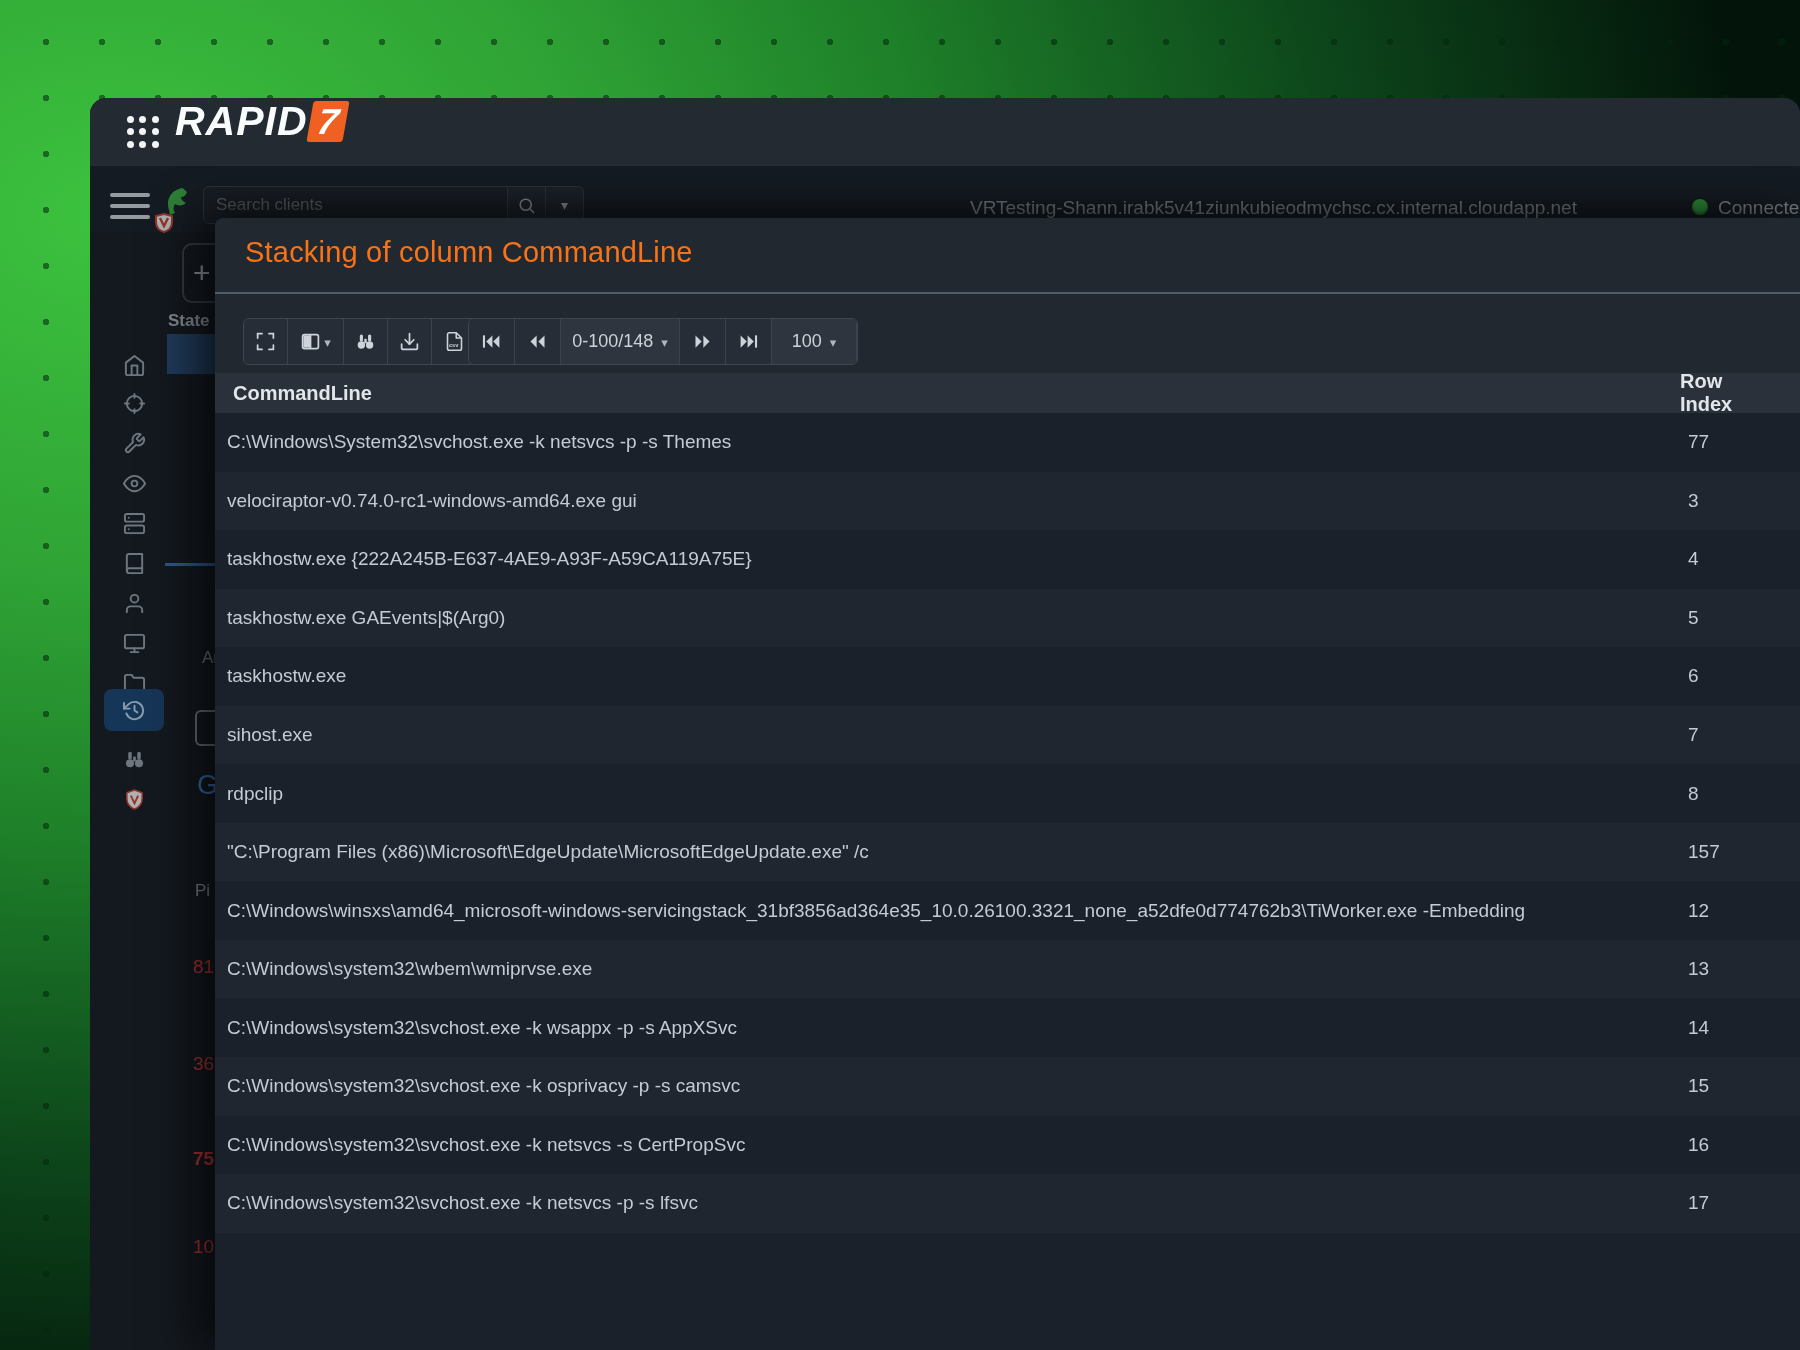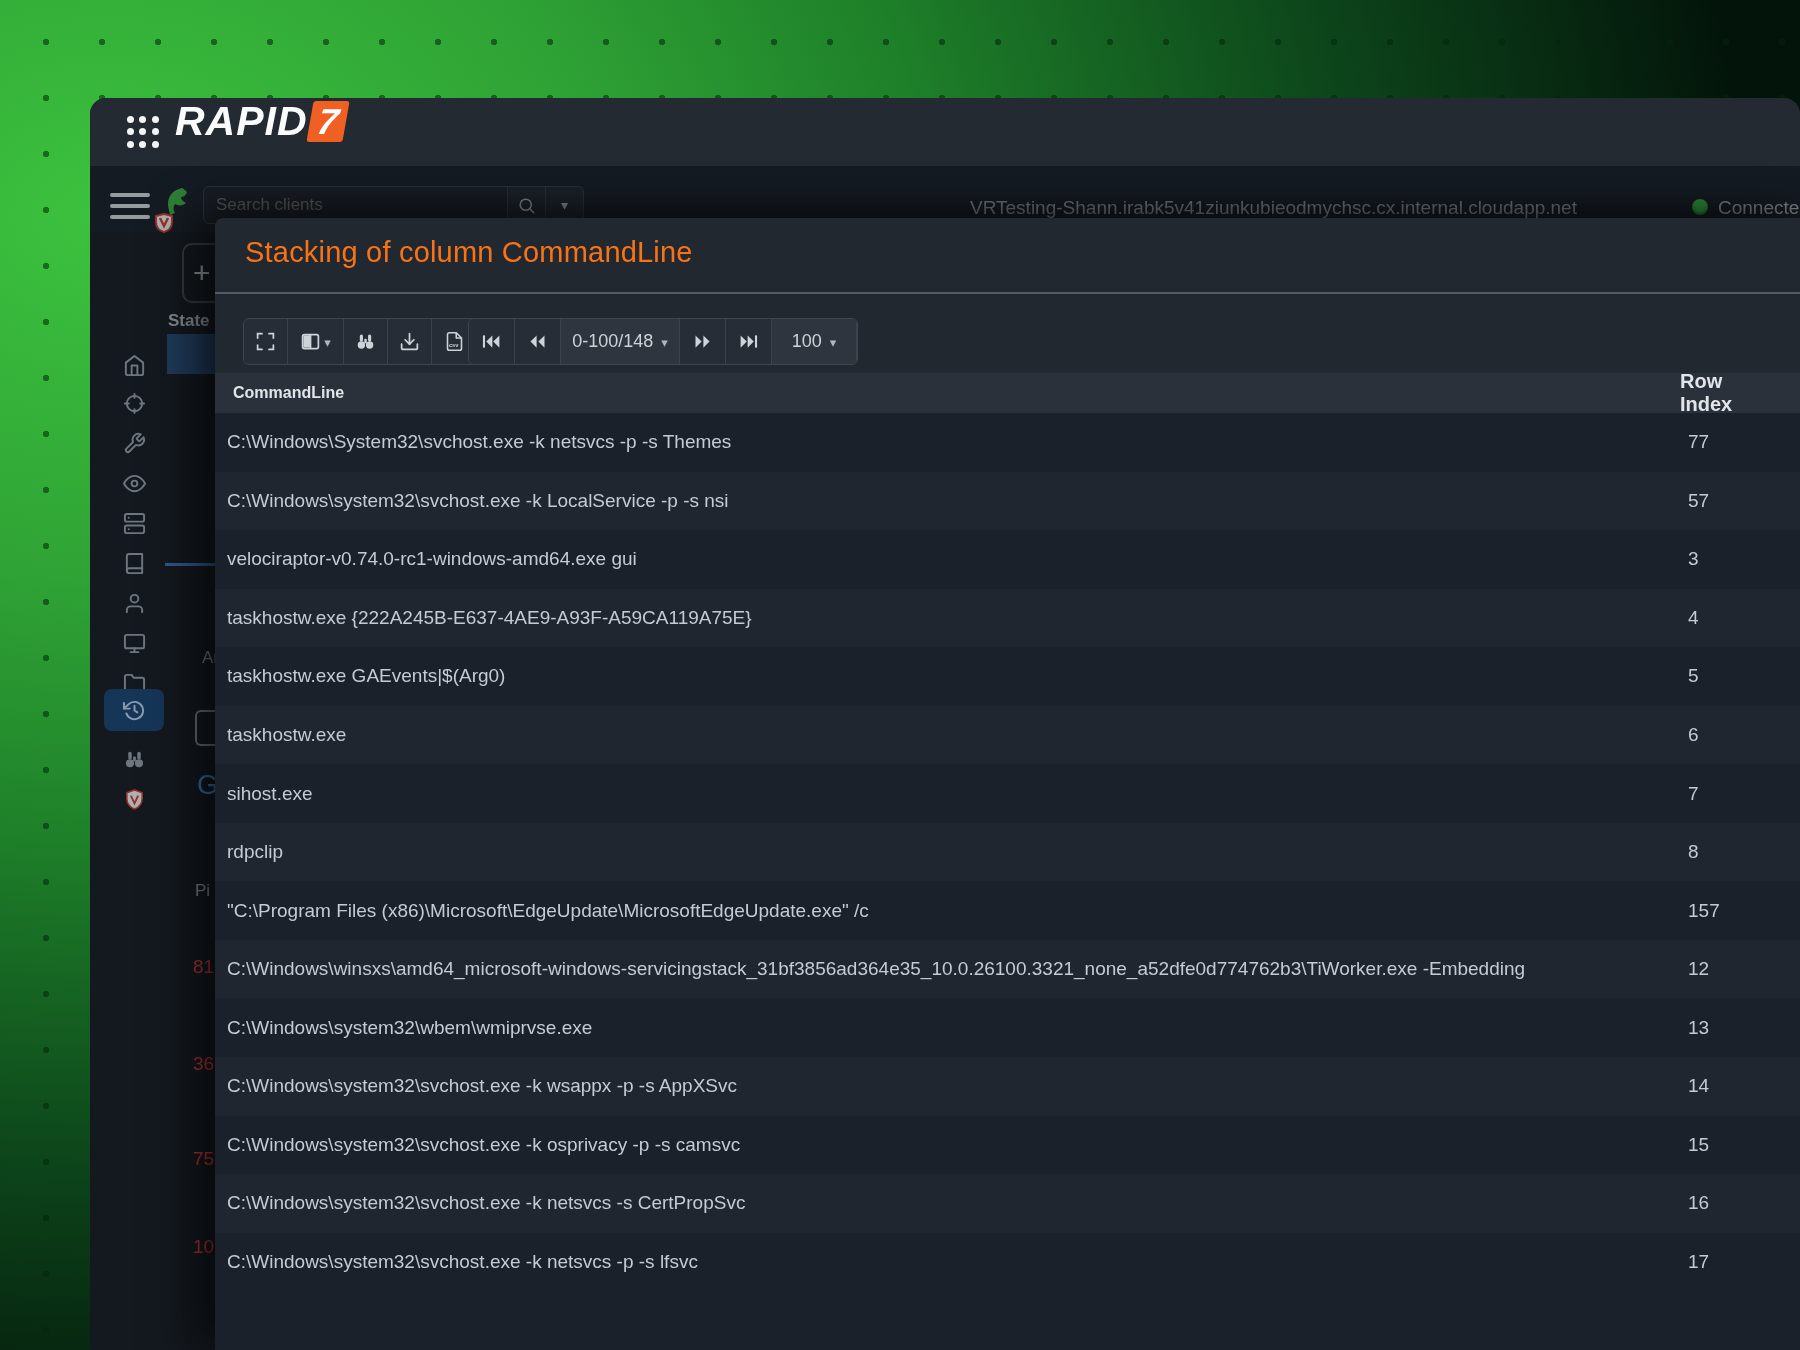--- a/index.html
+++ b/index.html
@@ -38,40 +38,40 @@
   .frag{position:absolute;white-space:nowrap;}
   .plus-btn{position:absolute;left:92px;top:10px;width:62px;height:60px;border:2px solid #454f59;border-radius:10px;color:#c6ccd2;font-size:30px;line-height:56px;padding-left:9px;box-sizing:border-box;}
   .f-state{left:78px;top:78px;font-size:17px;font-weight:bold;color:#b6bec6;}
   .sel-box{position:absolute;left:77px;top:101px;width:48px;height:40px;background:#2b4f79;}
   .tab-line{position:absolute;left:75px;top:330px;width:50px;height:3px;background:#3d79c0;}
   .f-ar{left:112px;top:415px;font-size:17px;color:#9aa3ad;}
   .btn-frag{position:absolute;left:105px;top:477px;width:20px;height:32px;border:2px solid #8f979f;border-right:none;border-radius:6px 0 0 6px;}
   .f-g{left:107px;top:537px;font-size:27px;color:#4e9af0;}
   .f-pi{left:105px;top:648px;font-size:17px;}
   .f-num{font-size:19px;color:#ef4444;margin-top:31px;}
-  .f-81{left:103px;top:692px;} .f-36{left:103px;top:789px;} .f-75{left:103px;top:884px;} .f-10{left:103px;top:972px;} .f-59{left:103px;top:1089px;}
+  .f-81{left:103px;top:692px;} .f-36{left:103px;top:789px;} .f-75{left:103px;top:884px;font-weight:bold;} .f-10{left:103px;top:972px;} .f-59{left:103px;top:1089px;}
   
   .scrim{position:absolute;left:0;top:67px;right:0;bottom:0;background:rgba(4,7,11,0.28);}
   .modal{position:absolute;left:215px;top:218px;width:1585px;height:1132px;background:#212830;border-radius:8px 0 0 0;box-shadow:-24px 0 48px rgba(0,0,0,.5), 0 -10px 30px rgba(0,0,0,.4);}
   .modal-title{position:absolute;left:30px;top:18px;font-size:29px;font-weight:400;color:#f97316;letter-spacing:.2px;}
   .modal-divider{position:absolute;left:0;top:74px;right:0;height:2px;background:#525c66;}
   
   .tb-group{position:absolute;top:100px;height:45px;display:flex;border:1px solid #3e464f;border-radius:6px;overflow:hidden;background:#262d36;}
   .g1{left:28px;} .g2{left:253px;}
   .tb-btn{width:44px;height:45px;box-sizing:border-box;display:flex;align-items:center;justify-content:center;color:#cdd3d9;border-right:1px solid #3a424b;cursor:pointer;background:#262d36;}
   .tb-btn:last-child{border-right:none;}
   .tb-btn svg{width:21px;height:21px;}
   .tb-btn.wide{width:56px;gap:3px;}
   .caret{font-size:13px;color:#aeb6bf;transform:translateY(1px);}
   .pg-cell{display:flex;align-items:center;justify-content:center;color:#ccd2d8;font-size:18px;background:#2e353e;border-right:1px solid #3a424b;cursor:pointer;gap:8px;}
   .pg-range{width:118px;} .pg-size{width:84px;}
   .pg-btn{width:46px;}
   
   .t-header{position:absolute;left:0;top:155px;right:0;height:40px;background:#2b313a;}
-  .t-header .col-cmd{position:absolute;left:18px;top:0;height:40px;display:flex;align-items:center;font-size:16px;font-weight:bold;color:#e2e6ea;}
+  .t-header .col-cmd{position:absolute;left:18px;top:0;height:40px;display:flex;align-items:center;font-size:20px;font-weight:bold;color:#e2e6ea;}
   .t-header .col-idx{position:absolute;left:1465px;width:93px;top:0;height:40px;display:flex;align-items:center;justify-content:flex-end;font-size:20px;font-weight:bold;color:#e2e6ea;}
   .t-body{position:absolute;left:0;top:195px;right:0;bottom:0;background:#1b212a;overflow:hidden;}
   .t-row{position:relative;height:58.56px;display:flex;align-items:center;}
   .t-row:nth-child(even){background:rgba(255,255,255,0.022);}
   .cell-cmd{margin-left:12px;font-size:19px;color:#c4cbd3;white-space:nowrap;overflow:hidden;max-width:1430px;}
   .cell-idx{position:absolute;left:1473px;font-size:19px;color:#c4cbd3;}
 </style>
 </head>
 <body>
 
@@ -314,24 +314,20 @@
     <div class="t-header">
       <div class="col-cmd">CommandLine</div>
       <div class="col-idx">Row Index</div>
     </div>
     <div class="t-body">
   <div class="t-row">
     <span class="cell-cmd">C:\Windows\System32\svchost.exe -k netsvcs -p -s Themes</span>
     <span class="cell-idx">77</span>
   </div>
 
-  <div class="t-row">
-    <span class="cell-cmd">C:\Windows\system32\svchost.exe -k LocalService -p -s nsi</span>
-    <span class="cell-idx">57</span>
-  </div>
 
   <div class="t-row">
     <span class="cell-cmd">velociraptor-v0.74.0-rc1-windows-amd64.exe gui</span>
     <span class="cell-idx">3</span>
   </div>
 
   <div class="t-row">
     <span class="cell-cmd">taskhostw.exe {222A245B-E637-4AE9-A93F-A59CA119A75E}</span>
     <span class="cell-idx">4</span>
   </div>

